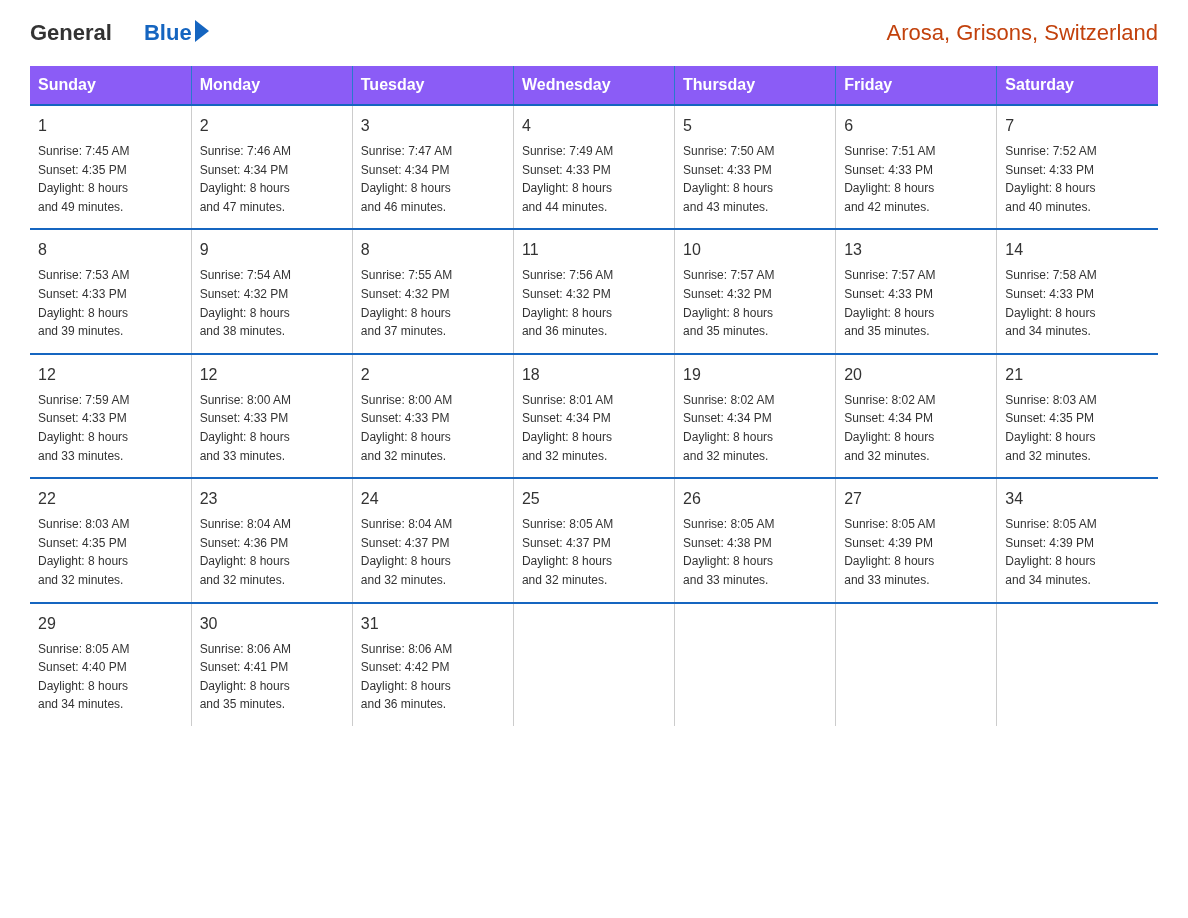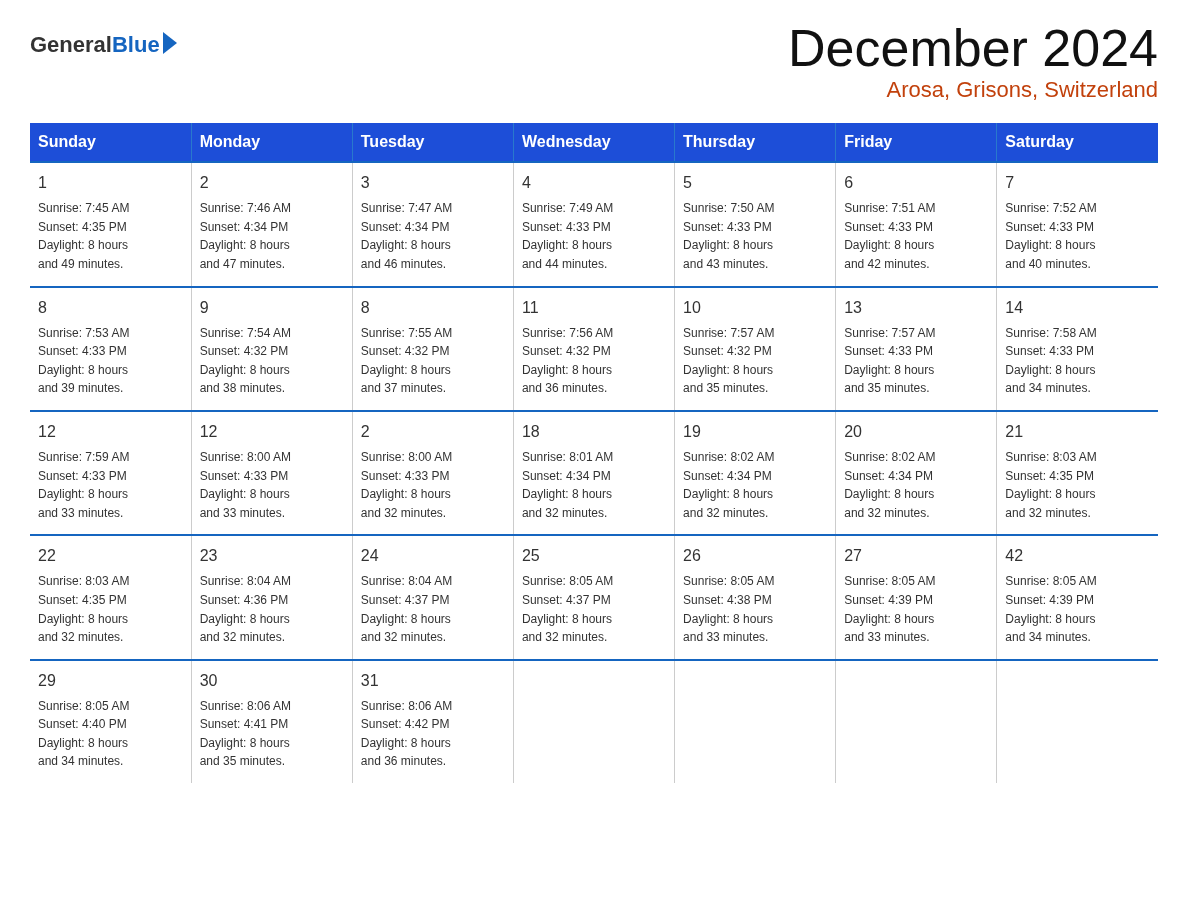--- a/index.html
+++ b/index.html
@@ -17,30 +17,30 @@
       margin-bottom: 20px;
     }
     .logo {
       display: flex;
       flex-direction: column;
       align-items: flex-start;
     }
     .logo-text {
       display: flex;
       align-items: center;
-      margin-top: 12px;
     }
     .logo-general {
       font-size: 22px;
       font-weight: bold;
       color: #333;
     }
     .logo-blue-container {
       display: flex;
       align-items: flex-start;
+      padding-left: 32px;
     }
     .logo-blue {
       font-size: 22px;
       font-weight: bold;
       color: #1565c0;
     }
     .logo-triangle {
       width: 0;
       height: 0;
       border-left: 14px solid #1565c0;
@@ -61,21 +61,21 @@
     .calendar-subtitle {
       font-size: 22px;
       color: #c2410c;
     }
     table {
       width: 100%;
       border-collapse: collapse;
       table-layout: fixed;
     }
     thead tr th {
-      background-color: #1d4ed8;
+      background-color: #8b5cf6;
       color: #fff;
       font-size: 16px;
       font-weight: bold;
       padding: 10px 8px;
       text-align: left;
       border-right: 1px solid #2979cc;
     }
     thead tr th:last-child {
       border-right: none;
     }
@@ -112,21 +112,20 @@
   <div class="logo">
     <div class="logo-text">
       <span class="logo-general">General</span>
       <div class="logo-blue-container">
         <span class="logo-blue">Blue</span>
         <div class="logo-triangle"></div>
       </div>
     </div>
   </div>
   <div class="title-section">
-    <div class="calendar-title">December 2024</div>
     <div class="calendar-subtitle">Arosa, Grisons, Switzerland</div>
   </div>
 </div>
 
 <table>
   <thead>
     <tr>
     <th>Sunday</th>
         <th>Monday</th>
         <th>Tuesday</th>
@@ -246,21 +245,21 @@
         </td>
         <td>
           <span class="day-num">26</span>
           <div class="day-info">Sunrise: 8:05 AM<br>Sunset: 4:38 PM<br>Daylight: 8 hours<br>and 33 minutes.</div>
         </td>
         <td>
           <span class="day-num">27</span>
           <div class="day-info">Sunrise: 8:05 AM<br>Sunset: 4:39 PM<br>Daylight: 8 hours<br>and 33 minutes.</div>
         </td>
         <td>
-          <span class="day-num">42</span>
+          <span class="day-num">34</span>
           <div class="day-info">Sunrise: 8:05 AM<br>Sunset: 4:39 PM<br>Daylight: 8 hours<br>and 34 minutes.</div>
         </td>
       </tr>
       <tr>
         <td>
           <span class="day-num">29</span>
           <div class="day-info">Sunrise: 8:05 AM<br>Sunset: 4:40 PM<br>Daylight: 8 hours<br>and 34 minutes.</div>
         </td>
         <td>
           <span class="day-num">30</span>

